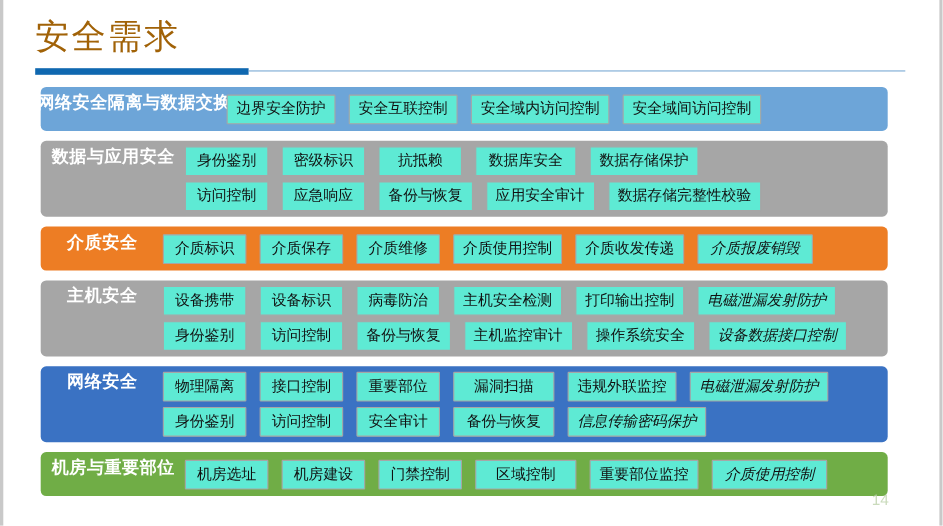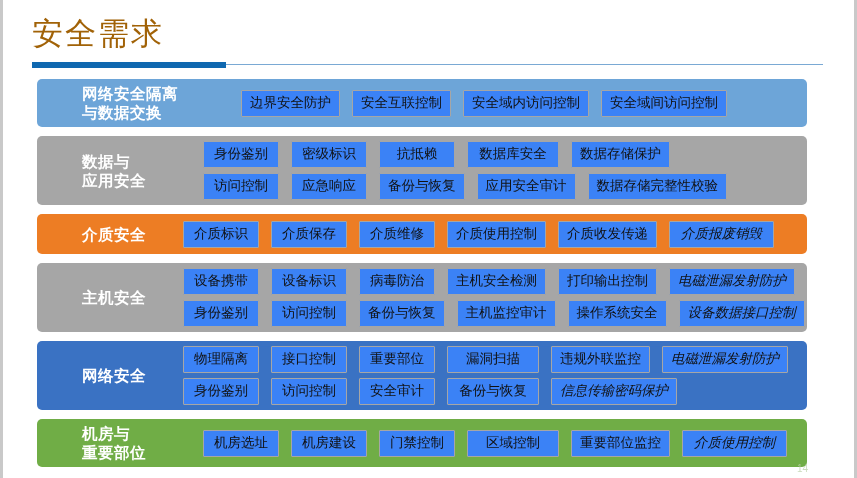--- a/index.html
+++ b/index.html
@@ -38,35 +38,34 @@
   .row{
     display:flex;align-items:stretch;
     border-radius:5px;
     margin-bottom:9px;
     padding:5px 6px 5px 0;
     box-sizing:border-box;
     min-height:40px;
   }
   .row-label{
     flex:0 0 auto;
-    display:flex;flex-direction:column;justify-content:center;
+    display:flex;flex-direction:row;justify-content:center;
     color:#ffffff;font-weight:bold;font-size:15.5px;line-height:19px;
     padding:0 9px 0 10px;
     white-space:nowrap;
     letter-spacing:0.5px;
-    margin-left:35px;
   }
   .row-label span{display:block;}
   .row-cells{
     flex:1 1 auto;
     display:flex;flex-direction:column;justify-content:center;gap:5px;
   }
   .cell-line{display:flex;gap:12px;align-items:center;}
   .chip{
-    background:#3b82f6;
+    background:#5eead4;
     border:1px solid #a6a6a6;
     color:#111111;
     font-size:13.5px;
     line-height:16px;
     padding:4px 8px 5px 8px;
     white-space:nowrap;
     box-sizing:border-box;
     text-align:center;
     border-radius:1px;
   }
@@ -81,22 +80,22 @@
   .row-blue-light{background:#6da5d8;}
   .row-gray{background:#a6a6a6;}
   .row-orange{background:#ed7d24;}
   .row-blue{background:#3a72c3;}
   .row-green{background:#70ad46;}
 
   .row-orange .row-label,.row-green .row-label,.row-blue .row-label,
   .row-gray .row-label,.row-blue-light .row-label{color:#ffffff;}
 
   .page-num{
-    position:absolute;right:46px;bottom:4px;
-    font-size:10px;color:#b9cfa6;opacity:.75;margin-top:16px;
+    position:absolute;right:46px;bottom:16px;
+    font-size:14px;color:#b9cfa6;opacity:.75;margin-top:16px;
   }
 </style>
 </head>
 <body>
 
 <div class="slide">
 
   <div class="title-wrap">
     <div class="title-text">安全需求</div>
   </div>

